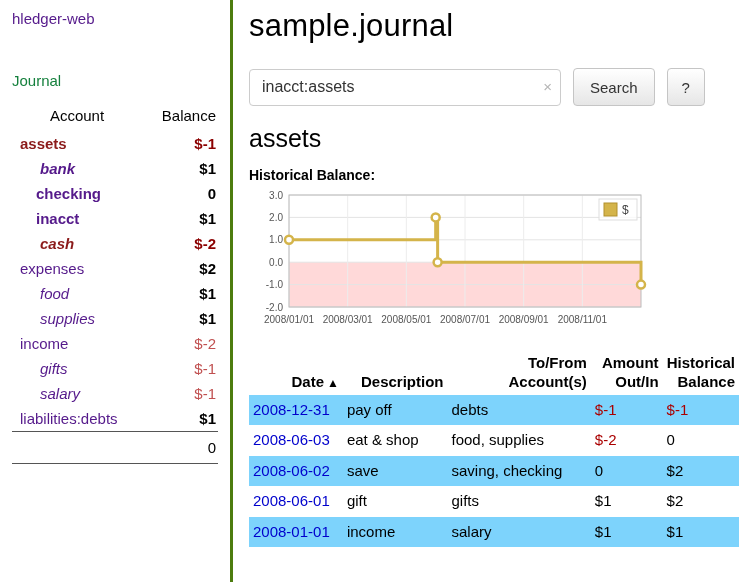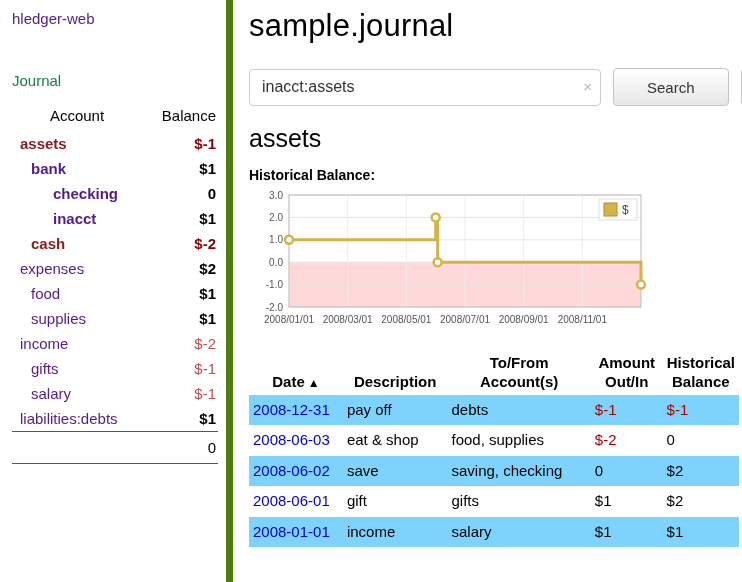--- a/index.html
+++ b/index.html
@@ -7,65 +7,65 @@
   body {
     width:742px; height:582px; overflow:hidden;
     font-family:"Liberation Sans", sans-serif;
     background:#fff; color:#000;
     display:flex;
   }
   
   .sidebar {
     width:233px; min-width:233px; height:582px;
     padding:10px 12px 0 12px;
-    border-right:7px solid #4d7c0f;
+    border-right:3px solid #4d7c0f;
   }
   .app-title { font-size:15px; color:#551a8b; text-decoration:none; display:inline-block; }
   .journal-link { font-size:15px; color:#15803d; text-decoration:none; display:inline-block; margin-top:44px; margin-bottom:14px; }
   table.accounts { width:206px; border-collapse:collapse; font-size:15px; }
   table.accounts th { font-weight:normal; text-align:center; padding:4px 0 7px 0; }
   table.accounts th.r { text-align:right; padding-right:2px; }
   table.accounts td { padding:4px 0; }
   .nm { color:#551a8b; text-decoration:none; display:inline-block; }
   .lvl0 { margin-left:8px; }
-  .lvl1 { margin-left:19px; }
-  .lvl2 { margin-left:41px; }
+  .lvl1 { margin-left:28px;font-style:italic; }
+  .lvl2 { margin-left:24px; }
   .b { font-weight:bold; }
   .cur { color:#8b1a1a; font-weight:bold; }
   .bal { display:block; text-align:right; font-weight:bold; color:#000; padding-right:2px; }
   .negb { color:#8b0000; }
   .negl { color:#c05050; font-weight:normal; }
   .total-row td { border-top:1px solid #555; border-bottom:1px solid #555; }
   .total-val { display:block; text-align:right; padding:3px 2px; }
   
   .main { flex:1; padding:2px 6px 0 16px; }
   h1.page-title { font-size:31px; font-weight:normal; margin:6px 0 24px 0; letter-spacing:0.2px; }
   .search-row { display:flex; align-items:center; gap:12px; margin-bottom:10px; }
-  .search-box { position:relative; width:352px; }
+  .search-box { position:relative; width:312px; }
   .search-box input {
     width:100%; height:37px; border:1px solid #ccc; border-radius:4px;
     padding:0 30px 0 12px; font-size:16px; color:#333;
     font-family:"Liberation Sans", sans-serif; outline:none;
   }
   .clear-x { position:absolute; right:9px; top:9px; color:#b5b5b5; font-size:15px; cursor:pointer; }
   .btn {
-    height:38px; padding:0 33px; font-size:15px; color:#333;
+    height:38px; padding:0 16px; font-size:15px; color:#333;
     background:linear-gradient(#ffffff,#e6e6e6);
     border:1px solid #c5c5c5; border-radius:4px; cursor:pointer;
     font-family:"Liberation Sans", sans-serif;
   }
   .btn.help { padding:0 14px; }
   h2.section-title { font-size:25px; font-weight:normal; margin:18px 0 14px 0; }
   .chart-label { font-size:14px; font-weight:bold; margin:4px 0 6px 0; }
   .chart-wrap { width:402px; }
   .tick { font-size:10px; fill:#555; font-family:"Liberation Sans", sans-serif; }
   .legend-t { font-size:12px; fill:#444; font-family:"Liberation Sans", sans-serif; }
   
   table.register { border-collapse:collapse; width:490px; margin-top:16px; font-size:15px; }
-  table.register th { font-weight:bold; vertical-align:bottom; text-align:center; padding:3px 4px; line-height:1.25; }
+  table.register th { font-weight:bold; vertical-align:bottom; text-align:right; padding:3px 4px; line-height:1.25; }
   table.register th.r, table.register td.r { }
   table.register td { padding:5px 4px 6px 4px; vertical-align:top; line-height:1.3; }
   tr.row.green { background:#7dd3fc; }
   .date-link { color:#0000cc; text-decoration:none; }
   .neg { color:#aa0000; }
   .sort-ic { font-size:12px; margin-left:3px; }
 </style>
 </head>
 <body>
 

